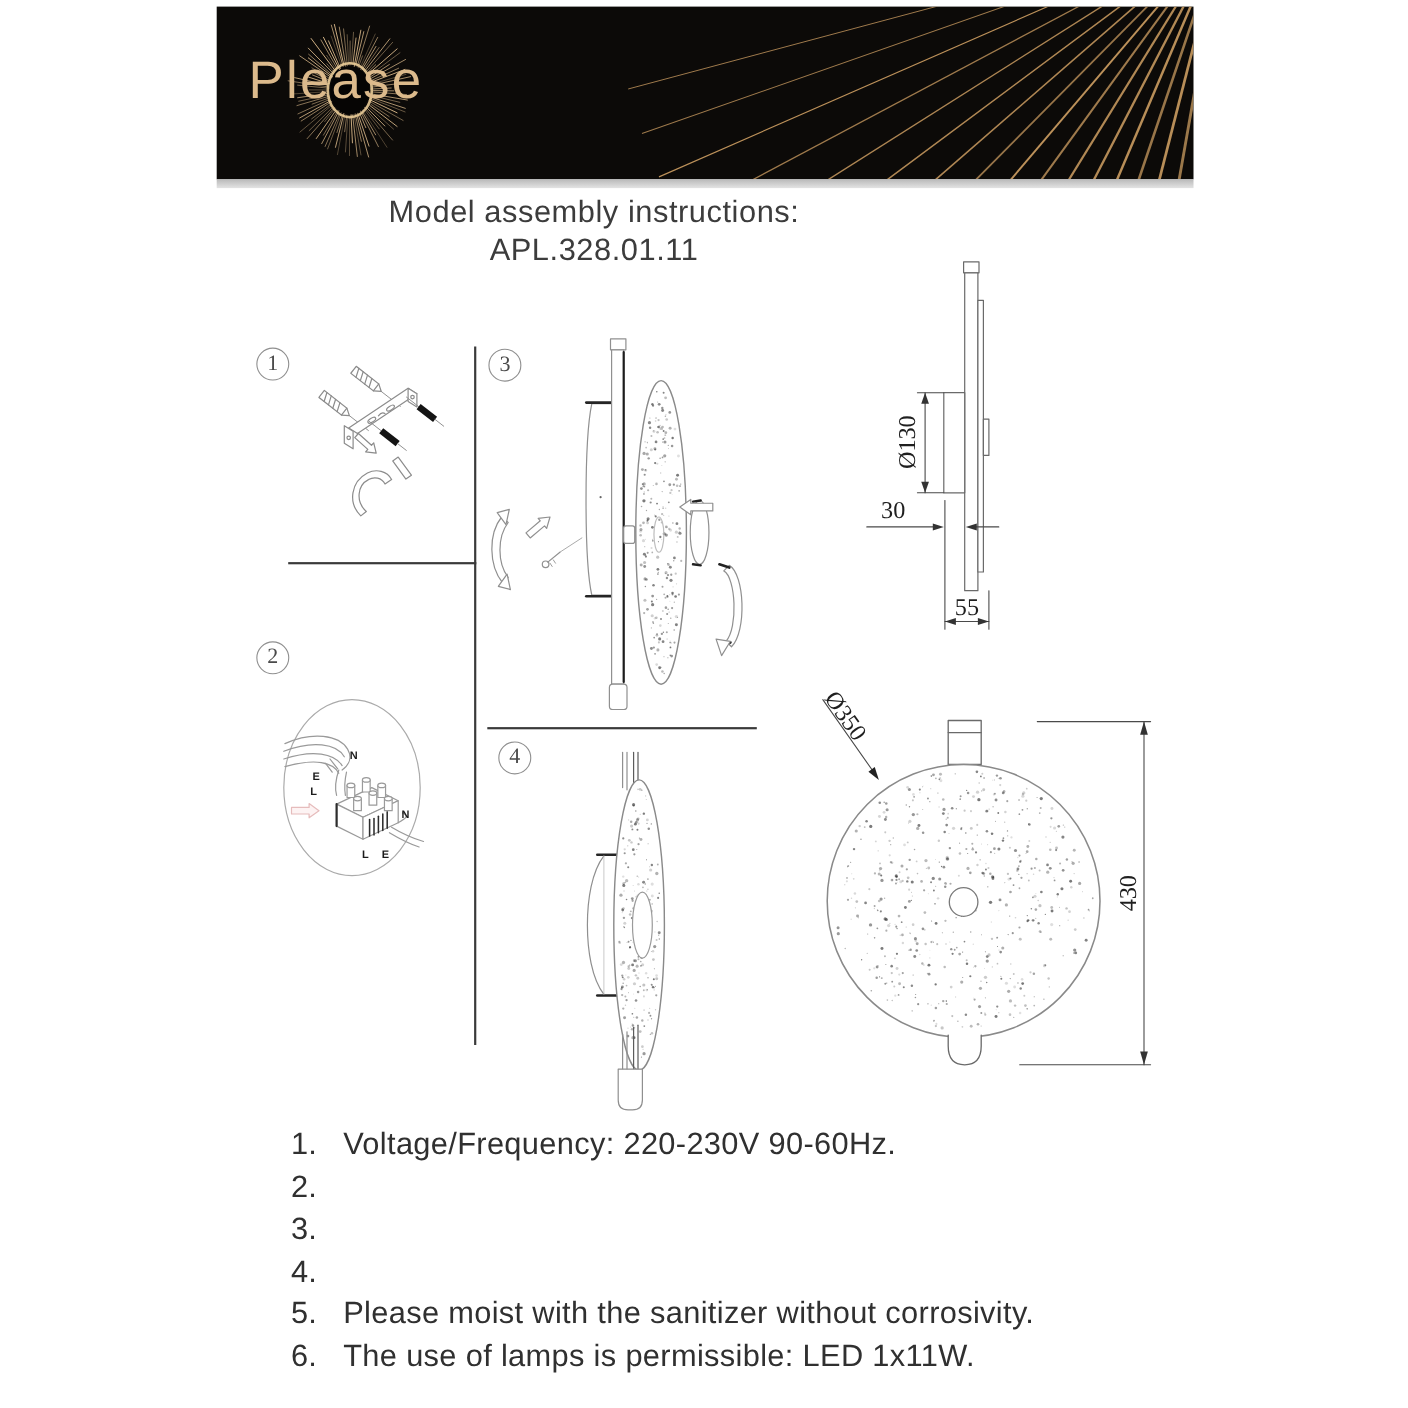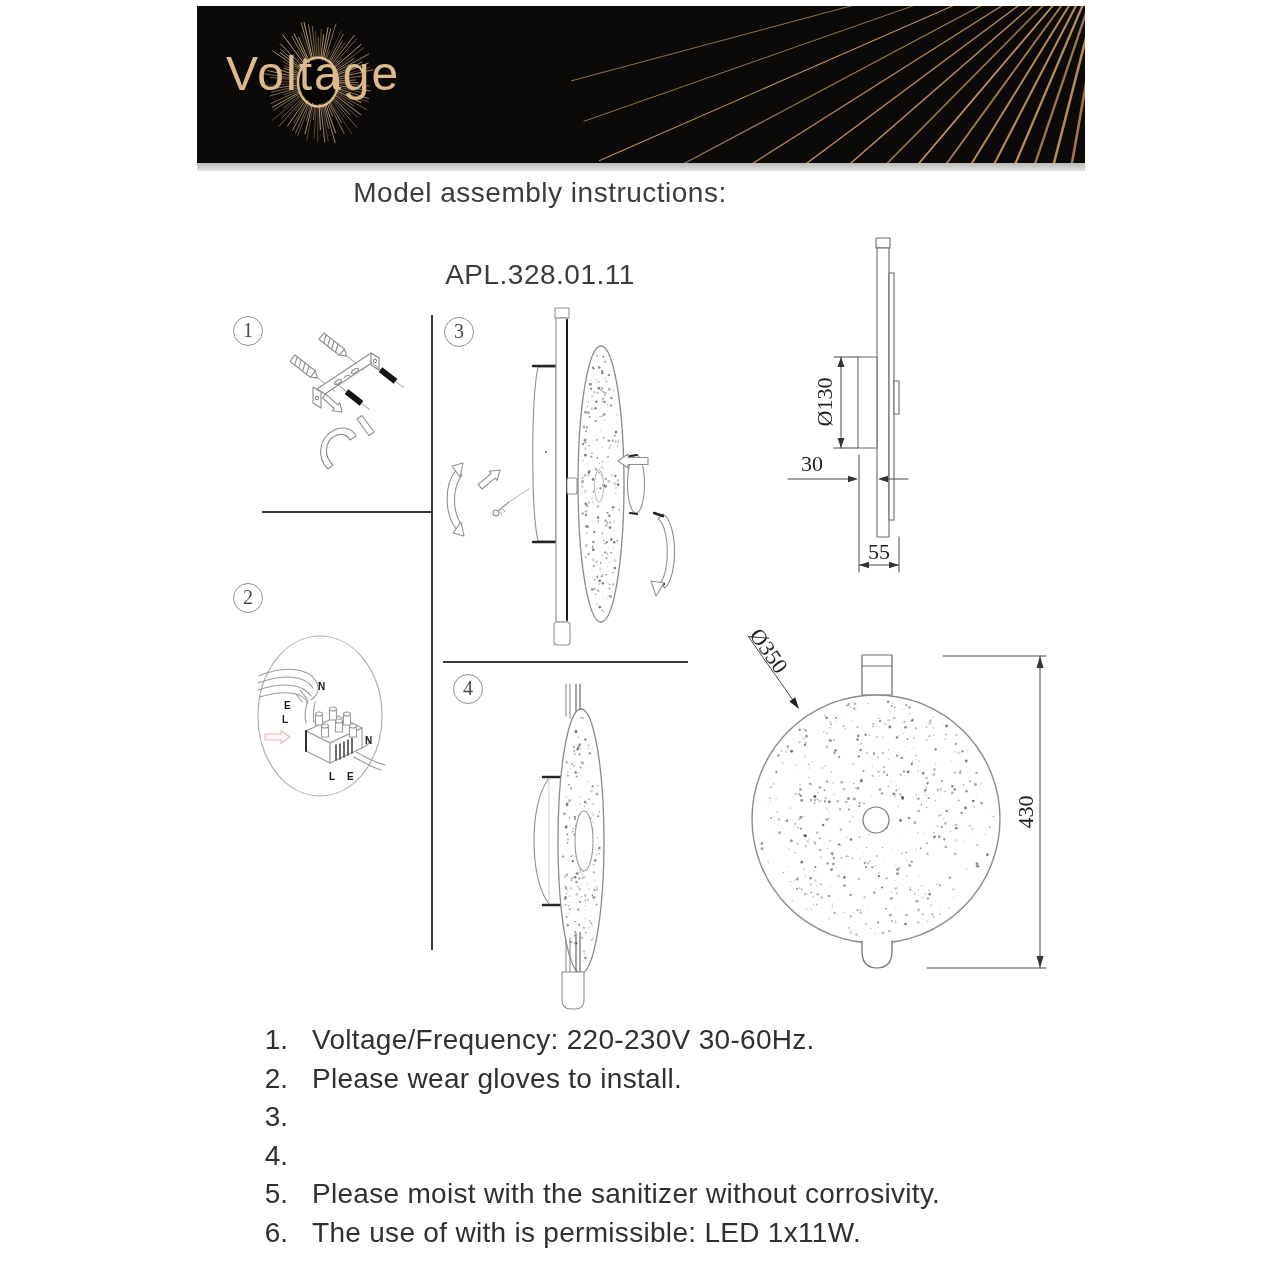--- a/index.html
+++ b/index.html
@@ -152,25 +152,25 @@
           <line x1="18.7" y1="-7.0" x2="50.5" y2="-19.0" stroke="#dcba8c" stroke-width="0.9" opacity="0.89"></line>
           <line x1="18.5" y1="-5.2" x2="51.5" y2="-14.5" stroke="#dcba8c" stroke-width="0.9" opacity="0.34"></line>
           <line x1="21.0" y1="-4.7" x2="55.6" y2="-12.4" stroke="#dcba8c" stroke-width="0.9" opacity="0.74"></line>
           <line x1="20.0" y1="-2.8" x2="44.6" y2="-6.1" stroke="#dcba8c" stroke-width="0.9" opacity="0.65"></line>
           <line x1="18.7" y1="-1.0" x2="38.0" y2="-2.0" stroke="#dcba8c" stroke-width="0.9" opacity="0.69"></line>
           <ellipse rx="20" ry="24.5" fill="none" stroke="#e9cb97" stroke-width="2.4" opacity="0.9"></ellipse>
           <ellipse rx="17.5" ry="22" fill="#060504"></ellipse>
         </g>
     </svg>
   </div>
-  <div class="brand">Voltage</div>
+  <div class="brand">Please</div>
   <div class="banner-strip"></div>
 
   <div class="title-line" style="top:177px;">Model assembly instructions:</div>
-  <div class="title-line" style="top:211px;margin-top:48px;">APL.328.01.11</div>
+  <div class="title-line" style="top:211px;">APL.328.01.11</div>
 
   <div class="divider" style="left:431px;top:315px;width:2px;height:635px;"></div>
   <div class="divider" style="left:262px;top:511px;width:171px;height:2px;"></div>
   <div class="divider" style="left:443px;top:661px;width:245px;height:2px;"></div>
 
   <div class="badge" style="left:233px;top:316px;">1</div>
   <div class="badge" style="left:233px;top:583px;">2</div>
   <div class="badge" style="left:444px;top:317px;">3</div>
   <div class="badge" style="left:453px;top:674px;">4</div>
 
@@ -1465,35 +1465,34 @@
       <polygon points="1040,968 1036.5,956 1043.5,956" fill="#333" stroke="none"></polygon>
     </g>
     <g transform="translate(1028,812) rotate(-90)">
       <text class="dim" text-anchor="middle" dominant-baseline="middle" stroke="none">430</text>
     </g>
   </svg>
 
   <div class="list">
     <div class="row">
       <span class="num">1.</span>
-      <span class="txt">Voltage/Frequency: 220-230V 30-60Hz.</span>
+      <span class="txt">Voltage/Frequency: 220-230V 90-60Hz.</span>
     </div>
     <div class="row">
       <span class="num">2.</span>
-      <span class="txt">Please wear gloves to install.</span>
     </div>
     <div class="row">
       <span class="num">3.</span>
     </div>
     <div class="row">
       <span class="num">4.</span>
     </div>
     <div class="row">
       <span class="num">5.</span>
       <span class="txt">Please moist with the sanitizer without corrosivity.</span>
     </div>
     <div class="row">
       <span class="num">6.</span>
-      <span class="txt">The use of with is permissible: LED 1x11W.</span>
+      <span class="txt">The use of lamps is permissible: LED 1x11W.</span>
     </div>
   </div>
 
 </div>
 
 </body></html>

